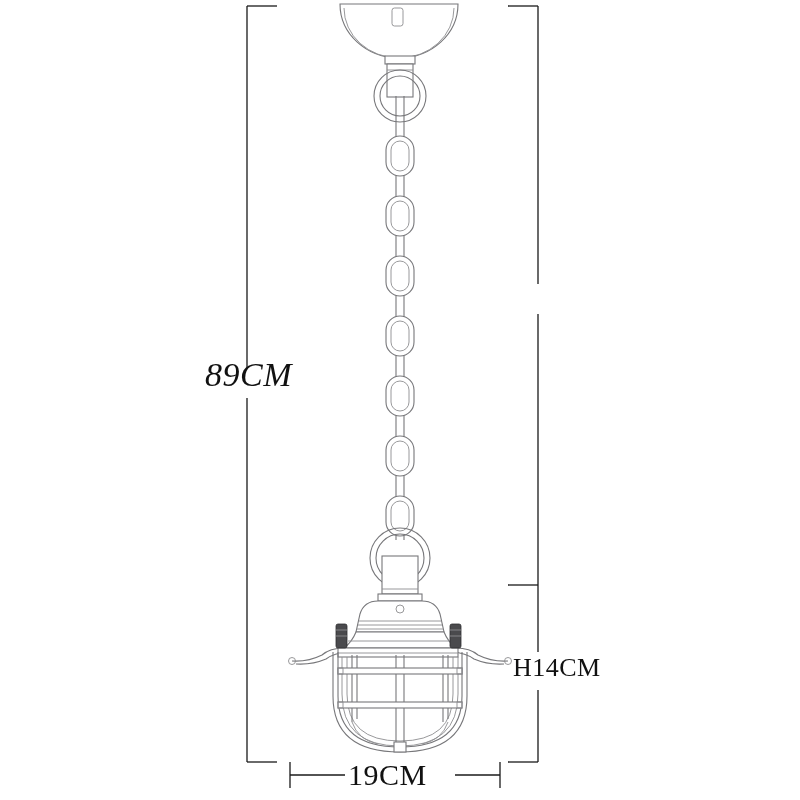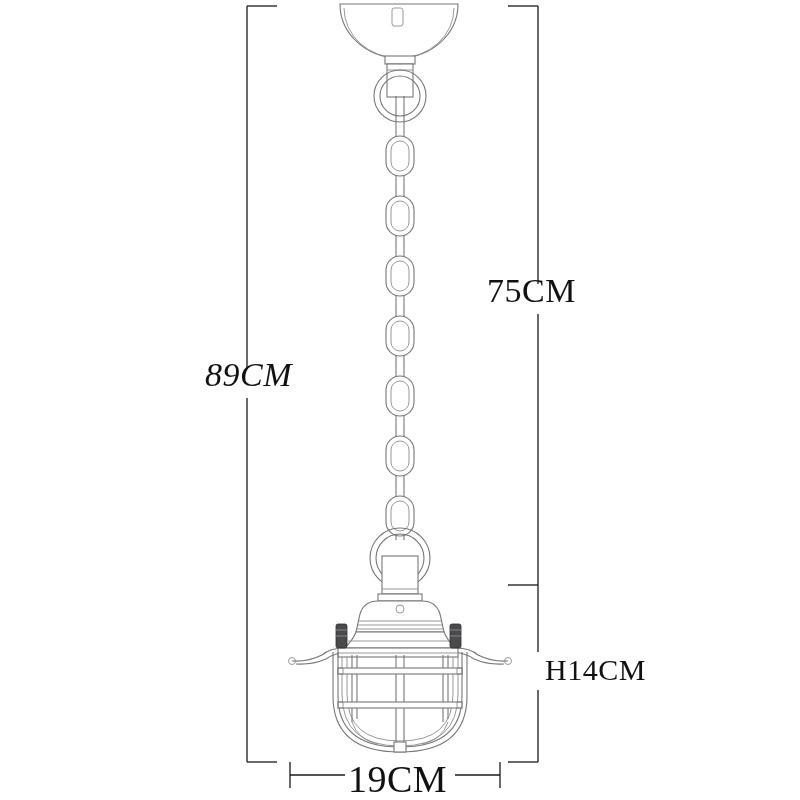--- a/index.html
+++ b/index.html
@@ -40,28 +40,27 @@
   }
   #label-75 {
     left: 487px;
     top: 274px;
     font-size: 34px;
     letter-spacing: 0.5px;
   }
   #label-h14 {
     left: 513px;
     top: 655px;
-    font-size: 30px;
-    letter-spacing: 0.5px;
-    margin-left: 32px;
+    font-size: 26px;
+    letter-spacing: 0.5px;
   }
   #label-19 {
     left: 348px;
     top: 760px;
-    font-size: 38px;
+    font-size: 30px;
     letter-spacing: 0.5px;
     text-align: right;
   }
 </style>
 </head>
 <body>
 
 <div id="canvas">
 
   <svg id="drawing" viewBox="0 0 800 800">
@@ -225,17 +224,16 @@
       <path class="ln-thin" d="M 448 722 Q 442 740 422 744"></path>
     </g>
 
     <g>
       <rect class="ln-fill" x="394" y="742" width="12" height="10"></rect>
     </g>
 
   </svg>
 
   <div class="dim-label" id="label-89">89CM</div>
-  <div class="dim-label" id="label-75">75CM</div>
   <div class="dim-label" id="label-h14">H14CM</div>
   <div class="dim-label" id="label-19">19CM</div>
 
 </div>
 
 </body></html>

